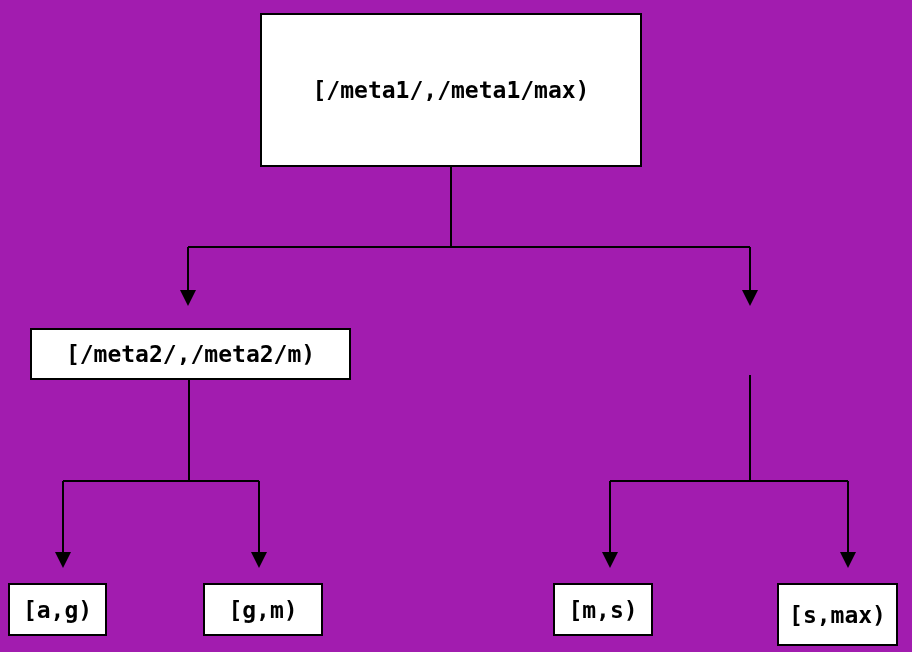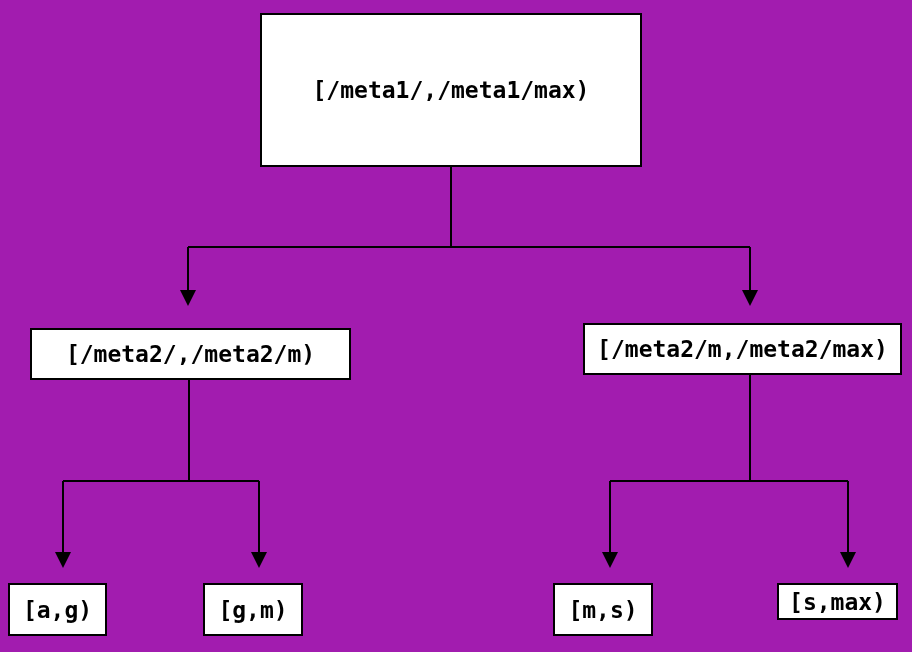--- a/index.html
+++ b/index.html
@@ -39,23 +39,23 @@
     justify-content: center;
     color: #000000;
     font-size: 23px;
     font-weight: bold;
     white-space: nowrap;
   }
   .node-root   { left: 260px; top: 13px;  width: 382px; height: 154px; }
   .node-left   { left: 22px;  top: 328px; width: 321px; height: 52px; margin-left: 8px;  }
   .node-right  { left: 583px; top: 323px; width: 319px; height: 52px;  }
   .node-ag     { left: 8px;   top: 583px; width: 99px;  height: 53px;  }
-  .node-gm     { left: 203px; top: 583px; width: 100px; height: 53px;  }
+  .node-gm     { left: 203px; top: 583px; width: 120px; height: 53px;  }
   .node-ms     { left: 553px; top: 583px; width: 100px; height: 53px; text-align: center;  }
-  .node-smax   { left: 777px; top: 583px; width: 121px; height: 37px;  }
+  .node-smax   { left: 777px; top: 583px; width: 121px; height: 63px;  }
 </style>
 </head>
 <body>
 
 <div class="canvas">
 
   <svg class="edges-svg" width="912" height="652" viewBox="0 0 912 652">
 
     <g>
       <path class="edge" d="M451 167 L451 247"></path>
@@ -86,23 +86,20 @@
   </svg>
 
   <div class="node node-root">
     <span>[/meta1/,/meta1/max)</span>
   </div>
 
   <div class="node node-left">
     <span>[/meta2/,/meta2/m)</span>
   </div>
 
-  <div class="node node-right">
-    <span>[/meta2/m,/meta2/max)</span>
-  </div>
 
   <div class="node node-ag">
     <span>[a,g)</span>
   </div>
 
   <div class="node node-gm">
     <span>[g,m)</span>
   </div>
 
   <div class="node node-ms">

